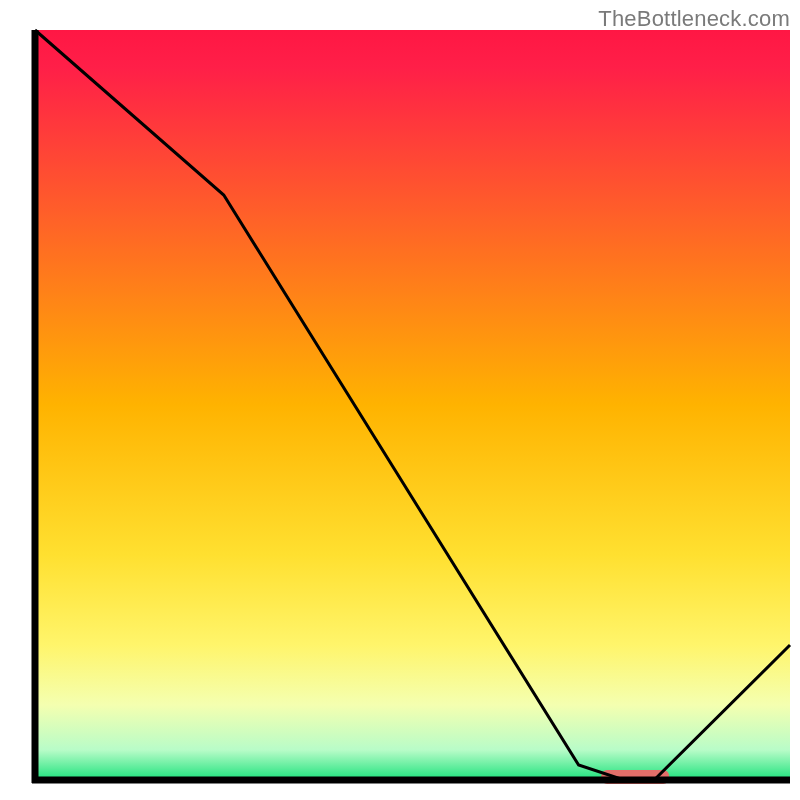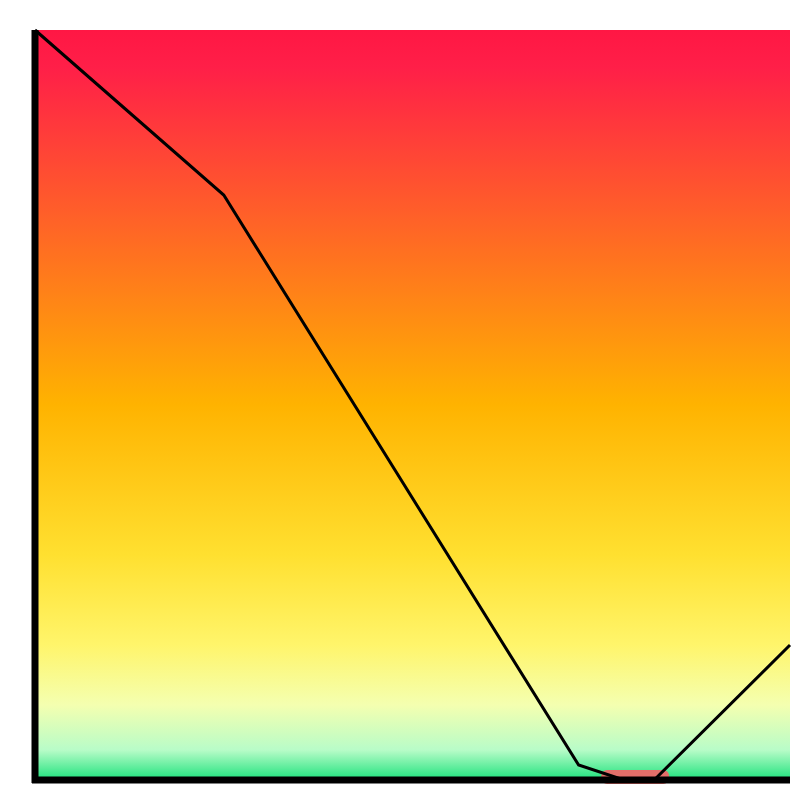--- a/index.html
+++ b/index.html
@@ -26,20 +26,21 @@
     z-index: 10;
   }
   svg {
     display: block;
   }
 </style>
 </head>
 <body>
 
 <div class="container">
+  <div class="watermark">TheBottleneck.com</div>
 
   <svg id="chart-svg" width="800" height="800" viewBox="0 0 800 800">
     <defs>
       <linearGradient id="bg-grad" x1="0" y1="0" x2="0" y2="1">
           <stop offset="0%" stop-color="#ff1744"></stop>
           <stop offset="5%" stop-color="#ff1f48"></stop>
           <stop offset="50%" stop-color="#ffb300"></stop>
           <stop offset="70%" stop-color="#ffe030"></stop>
           <stop offset="82%" stop-color="#fff56b"></stop>
           <stop offset="90%" stop-color="#f4ffb0"></stop>

